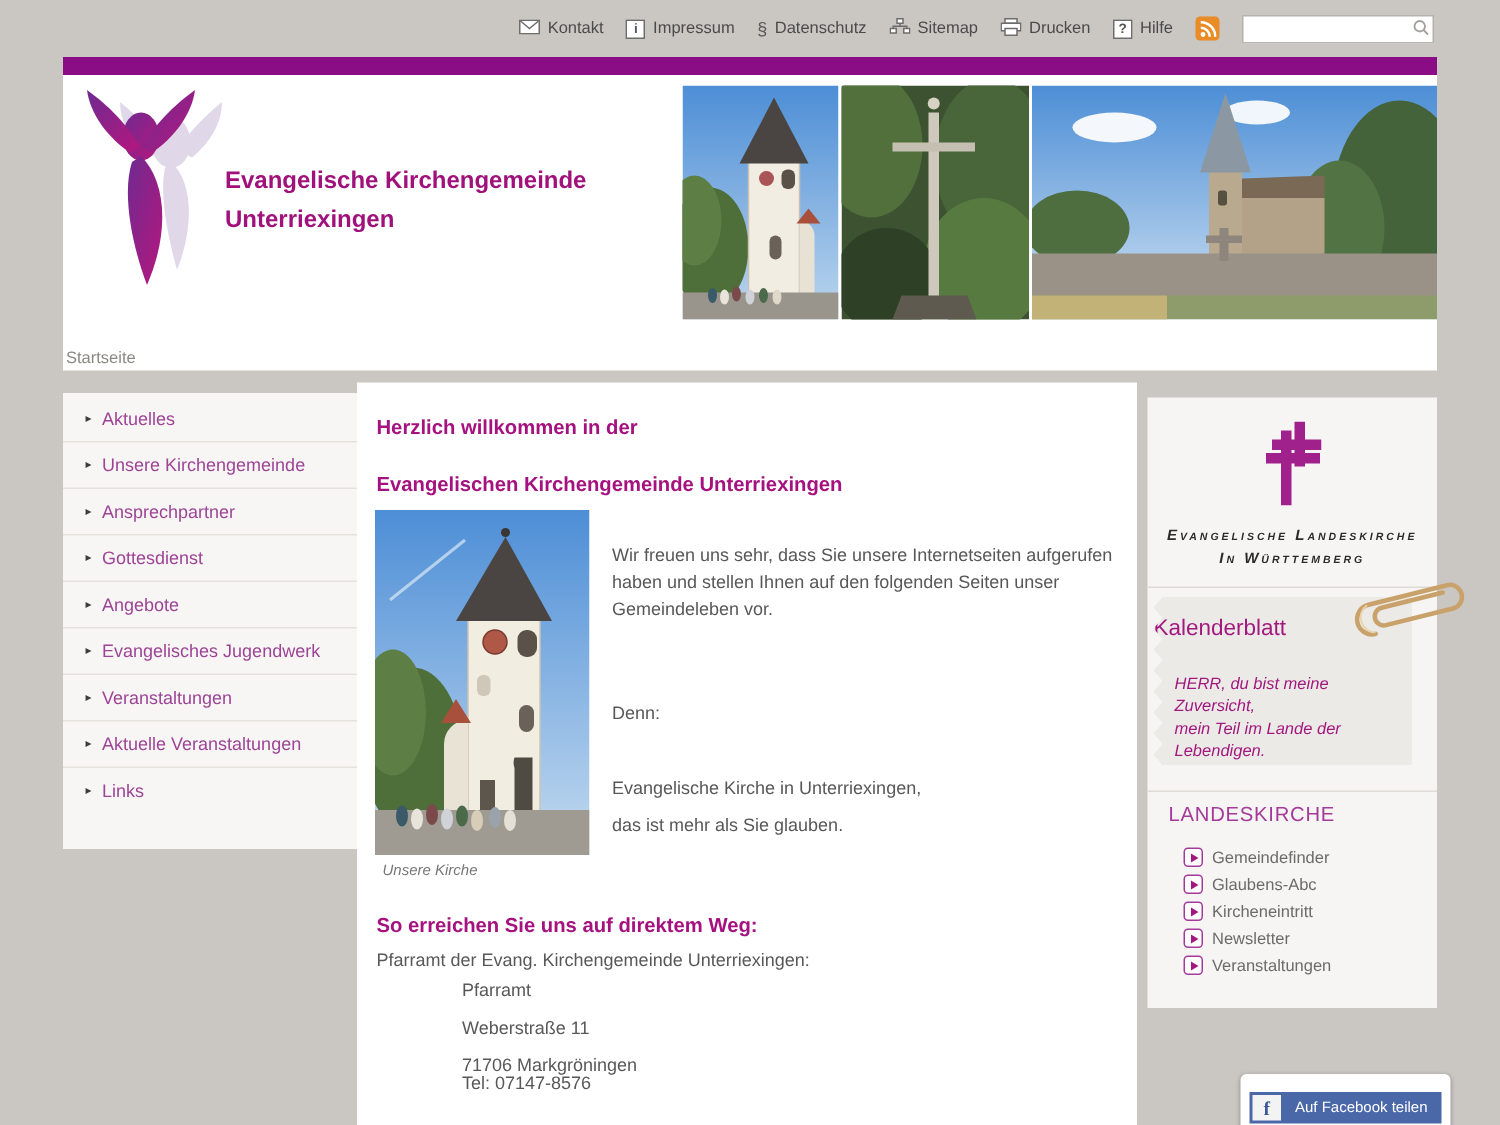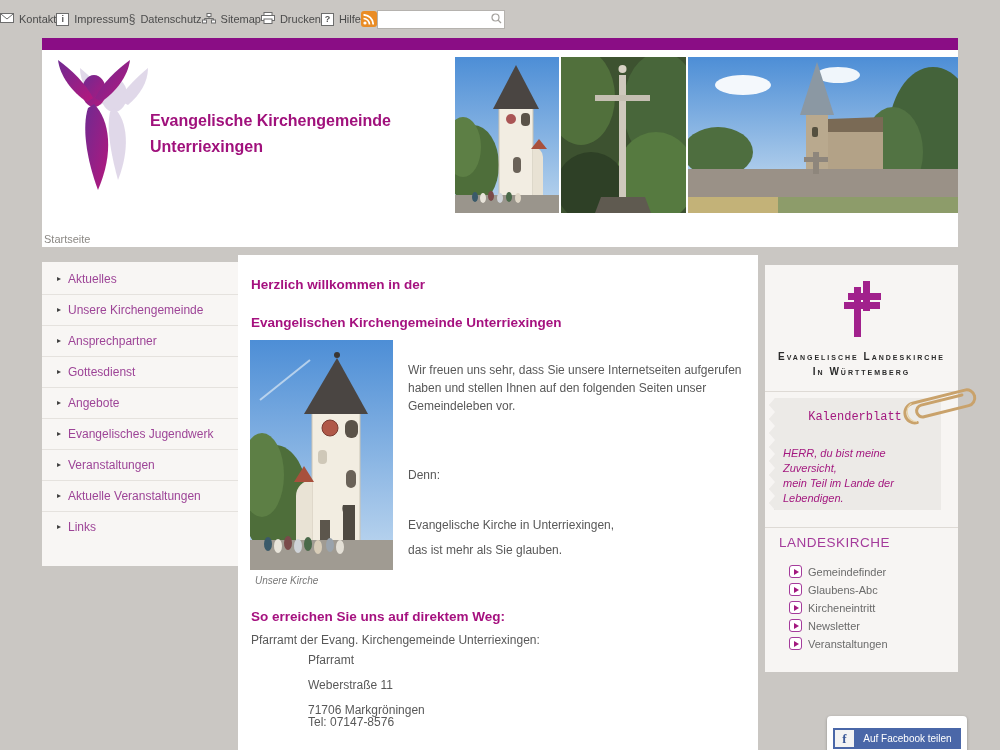--- a/index.html
+++ b/index.html
@@ -1,21 +1,21 @@
 <!DOCTYPE html>
 <html><head>
 <meta charset="utf-8">
 <style>
   html,body{margin:0;padding:0;}
   .page{position:relative;width:1000px;height:750px;background:#cac7c3;overflow:hidden;
         font-family:"Liberation Sans",sans-serif;}
 
   
   .topbar{position:absolute;top:0;left:0;right:0;height:38px;display:flex;align-items:center;
-          padding-right:44px;font-size:11px;color:#4b4b4b;}
+          justify-content:flex-end;gap:15px;padding-right:44px;font-size:11px;color:#4b4b4b;}
   .toplink{display:flex;align-items:center;gap:5px;cursor:pointer;}
   .boxicon{display:inline-flex;align-items:center;justify-content:center;width:11px;height:11px;
            border:1px solid #6d6d6d;font-size:9px;font-weight:bold;color:#555;background:#fff;}
   .glyphicon{font-size:12px;color:#555;}
   .rss{width:16px;height:16px;border-radius:3px;background:#e98c25;display:inline-flex;
        align-items:center;justify-content:center;cursor:pointer;}
   .searchwrap{position:relative;}
   .searchwrap input{width:104px;height:15px;border:1px solid #b5b2ae;background:#fff;
         font-size:11px;padding:1px 18px 1px 4px;outline:none;}
   .searchwrap svg{position:absolute;right:3px;top:3px;}
@@ -44,29 +44,29 @@
   .h-purple{position:absolute;left:13px;font-size:13.5px;font-weight:bold;color:#a5117f;}
   .mainphoto{position:absolute;left:12px;top:85px;width:143px;height:230px;}
   .photocaption{position:absolute;left:17px;top:320px;font-size:10px;font-style:italic;color:#777;}
   .textcol{position:absolute;left:170px;top:106px;width:345px;font-size:12px;color:#585858;line-height:18px;}
   .textcol p{margin:0;}
   .contact-intro{position:absolute;left:13px;top:378px;font-size:12px;color:#585858;}
   .contact-line{position:absolute;left:70px;font-size:12px;color:#585858;}
 
   
   .rightpanel{position:absolute;left:765px;top:265px;width:193px;height:407px;background:#f7f5f3;}
-  .lk-logo{position:absolute;left:0;top:16px;width:193px;text-align:center;}
+  .lk-logo{position:absolute;left:0;top:16px;width:193px;text-align:center;font-style:italic;}
   .lk-logo-text{margin-top:8px;font-size:10px;font-weight:bold;color:#2b2b2b;
                 font-variant:small-caps;letter-spacing:2px;line-height:15px;}
   .divider{position:absolute;left:0;width:193px;height:1px;background:#dedad5;}
   .kal-paper{position:absolute;left:4px;top:133px;width:172px;height:112px;background:#eceae7;
      box-shadow:2px 2px 4px rgba(0,0,0,.18);
      clip-path:polygon(6px 0,172px 0,172px 112px,6px 112px,0 105px,6px 98px,0 91px,6px 84px,0 77px,
        6px 70px,0 63px,6px 56px,0 49px,6px 42px,0 35px,6px 28px,0 21px,6px 14px,0 7px);}
-  .kal-title{margin:12px 0 0 0;text-align:center;font-size:12px;color:#a3187f;font-family:Liberation Mono, monospace;}
+  .kal-title{margin:12px 0 0 0;text-align:left;font-size:15px;color:#a3187f;}
   .kal-quote{margin:22px 0 0 14px;font-size:11px;color:#a3187f;line-height:15px;font-style:italic;}
   .kal-source{margin:3px 16px 0 0;text-align:right;font-size:11px;font-style:italic;color:#3a3a3a;}
   .paperclip{position:absolute;left:138px;top:125px;transform:rotate(-14deg);}
   .lk-heading{position:absolute;left:14px;top:270px;font-size:13.5px;color:#a43b9b;letter-spacing:.5px;}
   .lk-links{position:absolute;left:24px;top:300px;display:flex;flex-direction:column;gap:5px;}
   .lk-link{display:flex;align-items:center;gap:6px;font-size:11px;color:#6b6b6b;cursor:pointer;}
   .play{width:11px;height:11px;border:1px solid #a43b9b;border-radius:3px;background:#fff;
         display:inline-flex;align-items:center;justify-content:center;}
   .play span{width:0;height:0;border-left:5px solid #a3187f;border-top:3px solid transparent;
         border-bottom:3px solid transparent;margin-left:1px;}

